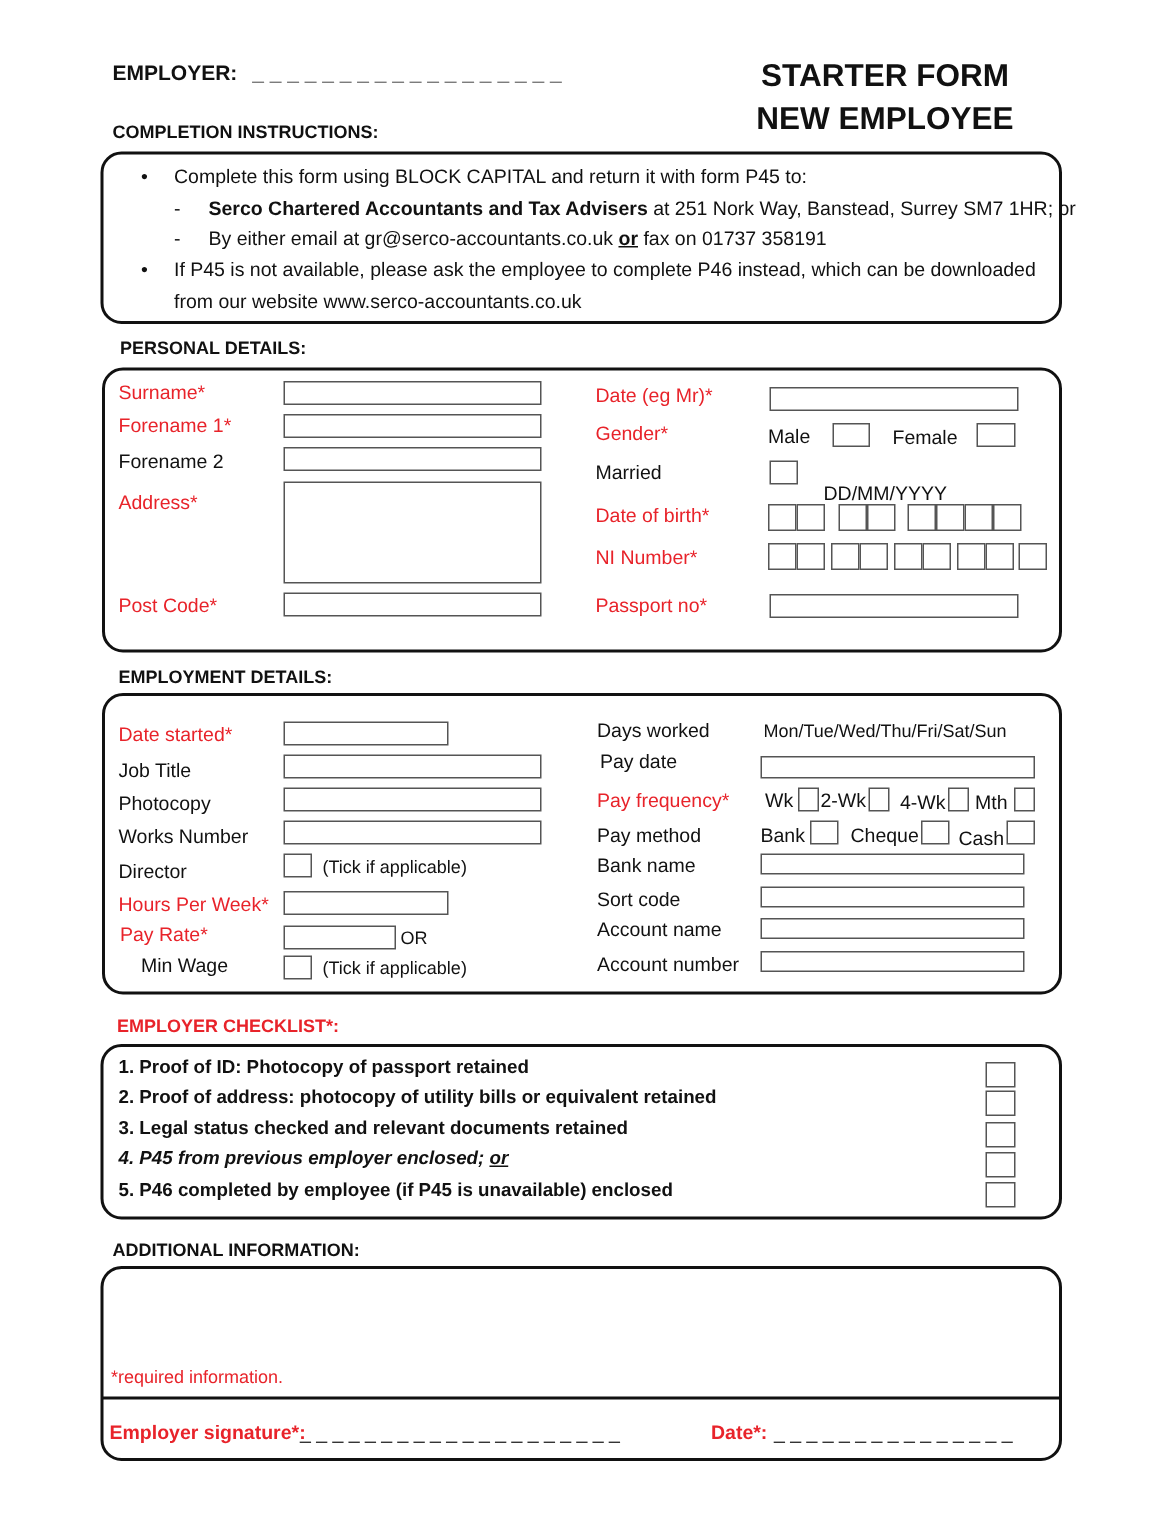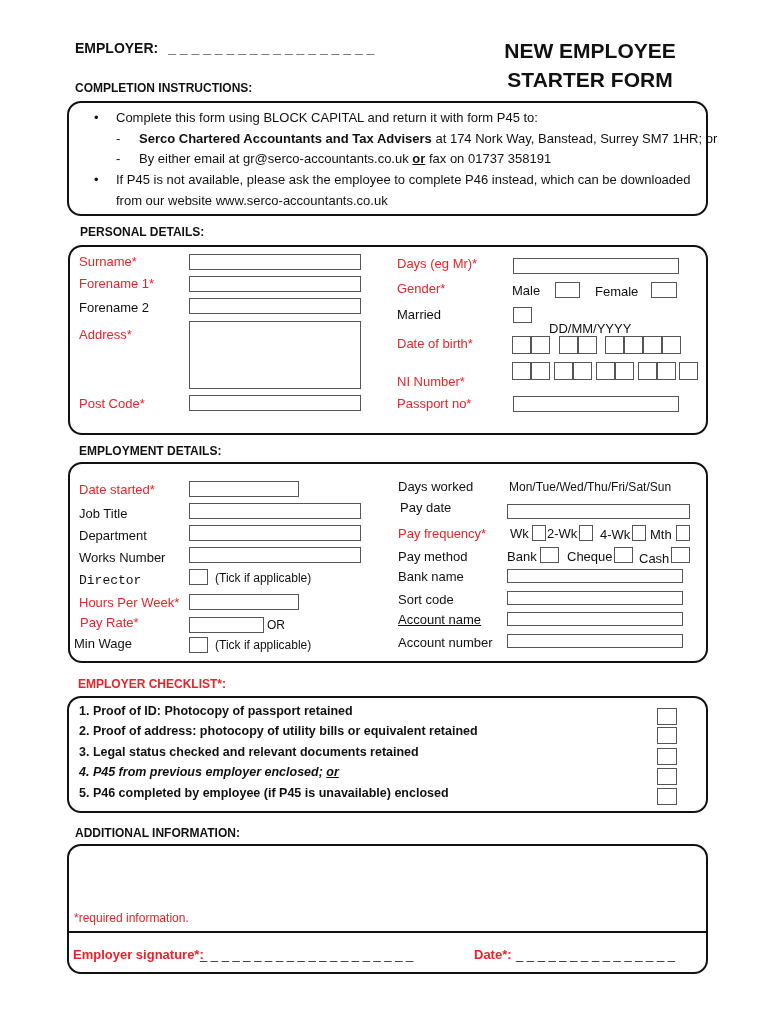--- a/index.html
+++ b/index.html
@@ -17,31 +17,31 @@
   .instr-line { position:absolute; font-size:13px; white-space:nowrap; }
 </style>
 </head>
 <body>
 
 <div class="abs bold" style="left:75px;top:40px;font-size:14px;">
   <span>EMPLOYER:</span>
   <span style="margin-left:6px;">_ _ _ _ _ _ _ _ _ _ _ _ _ _ _ _ _ _</span>
 </div>
 <div class="abs bold" style="left:480px;top:36px;width:220px;text-align:center;font-size:21px;line-height:29px;">
+  <div>STARTER FORM</div>
   <div>NEW EMPLOYEE</div>
-  <div>STARTER FORM</div>
 </div>
 <div class="hdr" style="left:75px;top:81px;">COMPLETION INSTRUCTIONS:</div>
 
 <div class="panel" style="left:67px;top:101px;width:641px;height:115px;"></div>
 <div class="instr-line" style="left:94px;top:110px;">•</div>
 <div class="instr-line" style="left:116px;top:110px;">Complete this form using BLOCK CAPITAL and return it with form P45 to:</div>
 <div class="instr-line" style="left:116px;top:131px;">-</div>
 <div class="instr-line" style="left:139px;top:131px;">
-  <b>Serco Chartered Accountants and Tax Advisers</b><span> at 174 Nork Way, Banstead, Surrey SM7 1HR; or</span>
+  <b>Serco Chartered Accountants and Tax Advisers</b><span> at 251 Nork Way, Banstead, Surrey SM7 1HR; or</span>
 </div>
 <div class="instr-line" style="left:116px;top:151px;">-</div>
 <div class="instr-line" style="left:139px;top:151px;">
   <span>By either email at gr@serco-accountants.co.uk </span><b style="text-decoration:underline;">or</b><span> fax on 01737 358191</span>
 </div>
 <div class="instr-line" style="left:94px;top:172px;">•</div>
 <div class="instr-line" style="left:116px;top:172px;text-align:center;">If P45 is not available, please ask the employee to complete P46 instead, which can be downloaded</div>
 <div class="instr-line" style="left:116px;top:193px;">from our website www.serco-accountants.co.uk</div>
 
 <div class="hdr" style="left:80px;top:225px;">PERSONAL DETAILS:</div>
@@ -51,42 +51,42 @@
 <div class="box" style="left:189px;top:254px;width:172px;height:16px;"></div>
 <div class="lbl red" style="left:79px;top:276px;">Forename 1*</div>
 <div class="box" style="left:189px;top:276px;width:172px;height:16px;"></div>
 <div class="lbl" style="left:79px;top:300px;">Forename 2</div>
 <div class="box" style="left:189px;top:298px;width:172px;height:16px;"></div>
 <div class="lbl red" style="left:79px;top:327px;">Address*</div>
 <div class="box" style="left:189px;top:321px;width:172px;height:68px;"></div>
 <div class="lbl red" style="left:79px;top:396px;">Post Code*</div>
 <div class="box" style="left:189px;top:395px;width:172px;height:16px;"></div>
 
-<div class="lbl red" style="left:397px;top:256px;">Days (eg Mr)*</div>
+<div class="lbl red" style="left:397px;top:256px;">Date (eg Mr)*</div>
 <div class="box" style="left:513px;top:258px;width:166px;height:16px;"></div>
 <div class="lbl red" style="left:397px;top:281px;">Gender*</div>
 <div class="lbl" style="left:512px;top:283px;">Male</div>
 <div class="chk" style="left:555px;top:282px;width:25px;"></div>
 <div class="lbl" style="left:595px;top:284px;">Female</div>
 <div class="chk" style="left:651px;top:282px;width:26px;"></div>
 <div class="lbl" style="left:397px;top:307px;text-align:right;">Married</div>
 <div class="chk" style="left:513px;top:307px;"></div>
 <div class="lbl" style="left:549px;top:321px;">DD/MM/YYYY</div>
 <div class="lbl red" style="left:397px;top:336px;">Date of birth*</div>
 <div>
   <div class="cell" style="left:512px;top:336px;"></div>
   <div class="cell" style="left:531px;top:336px;"></div>
   <div class="cell" style="left:559px;top:336px;"></div>
   <div class="cell" style="left:578px;top:336px;"></div>
   <div class="cell" style="left:605px;top:336px;"></div>
   <div class="cell" style="left:624px;top:336px;"></div>
   <div class="cell" style="left:643px;top:336px;"></div>
   <div class="cell" style="left:662px;top:336px;"></div>
 </div>
-<div class="lbl red" style="left:397px;top:374px;text-align:right;">NI Number*</div>
+<div class="lbl red" style="left:397px;top:364px;text-align:right;">NI Number*</div>
 <div>
   <div class="cell" style="left:512px;top:362px;"></div>
   <div class="cell" style="left:531px;top:362px;"></div>
   <div class="cell" style="left:554px;top:362px;"></div>
   <div class="cell" style="left:573px;top:362px;"></div>
   <div class="cell" style="left:596px;top:362px;"></div>
   <div class="cell" style="left:615px;top:362px;"></div>
   <div class="cell" style="left:638px;top:362px;"></div>
   <div class="cell" style="left:657px;top:362px;"></div>
   <div class="cell" style="left:679px;top:362px;"></div>
@@ -94,33 +94,33 @@
 <div class="lbl red" style="left:397px;top:396px;">Passport no*</div>
 <div class="box" style="left:513px;top:396px;width:166px;height:16px;"></div>
 
 <div class="hdr" style="left:79px;top:444px;">EMPLOYMENT DETAILS:</div>
 <div class="panel" style="left:68px;top:462px;width:640px;height:201px;"></div>
 
 <div class="lbl red" style="left:79px;top:482px;">Date started*</div>
 <div class="box" style="left:189px;top:481px;width:110px;height:16px;"></div>
 <div class="lbl" style="left:79px;top:506px;">Job Title</div>
 <div class="box" style="left:189px;top:503px;width:172px;height:16px;"></div>
-<div class="lbl" style="left:79px;top:528px;">Department</div>
+<div class="lbl" style="left:79px;top:528px;">Photocopy</div>
 <div class="box" style="left:189px;top:525px;width:172px;height:16px;"></div>
 <div class="lbl" style="left:79px;top:550px;">Works Number</div>
 <div class="box" style="left:189px;top:547px;width:172px;height:16px;"></div>
-<div class="lbl" style="left:79px;top:573px;font-family:Liberation Mono, monospace;">Director</div>
+<div class="lbl" style="left:79px;top:573px;">Director</div>
 <div class="chk" style="left:189px;top:569px;"></div>
 <div class="lbl" style="left:215px;top:571px;font-size:12px;">(Tick if applicable)</div>
 <div class="lbl red" style="left:79px;top:595px;">Hours Per Week*</div>
 <div class="box" style="left:189px;top:594px;width:110px;height:16px;"></div>
 <div class="lbl red" style="left:80px;top:615px;">Pay Rate*</div>
 <div class="box" style="left:189px;top:617px;width:75px;height:16px;"></div>
 <div class="lbl" style="left:267px;top:618px;font-size:12px;">OR</div>
-<div class="lbl" style="left:74px;top:636px;">Min Wage</div>
+<div class="lbl" style="left:94px;top:636px;">Min Wage</div>
 <div class="chk" style="left:189px;top:637px;"></div>
 <div class="lbl" style="left:215px;top:638px;font-size:12px;">(Tick if applicable)</div>
 
 <div class="lbl" style="left:398px;top:479px;">Days worked</div>
 <div class="lbl" style="left:509px;top:480px;font-size:12px;">Mon/Tue/Wed/Thu/Fri/Sat/Sun</div>
 <div class="lbl" style="left:400px;top:500px;">Pay date</div>
 <div class="box" style="left:507px;top:504px;width:183px;height:15px;"></div>
 <div class="lbl red" style="left:398px;top:526px;">Pay frequency*</div>
 <div class="lbl" style="left:510px;top:526px;">Wk</div>
 <div class="chk" style="left:532px;top:525px;width:14px;"></div>
@@ -134,21 +134,21 @@
 <div class="lbl" style="left:507px;top:549px;">Bank</div>
 <div class="chk" style="left:540px;top:547px;"></div>
 <div class="lbl" style="left:567px;top:549px;">Cheque</div>
 <div class="chk" style="left:614px;top:547px;"></div>
 <div class="lbl" style="left:639px;top:551px;">Cash</div>
 <div class="chk" style="left:671px;top:547px;"></div>
 <div class="lbl" style="left:398px;top:569px;text-align:center;">Bank name</div>
 <div class="box" style="left:507px;top:569px;width:176px;height:14px;"></div>
 <div class="lbl" style="left:398px;top:592px;">Sort code</div>
 <div class="box" style="left:507px;top:591px;width:176px;height:14px;"></div>
-<div class="lbl" style="left:398px;top:612px;text-decoration:underline;">Account name</div>
+<div class="lbl" style="left:398px;top:612px;">Account name</div>
 <div class="box" style="left:507px;top:612px;width:176px;height:14px;"></div>
 <div class="lbl" style="left:398px;top:635px;">Account number</div>
 <div class="box" style="left:507px;top:634px;width:176px;height:14px;"></div>
 
 <div class="hdr red" style="left:78px;top:677px;">EMPLOYER CHECKLIST*:</div>
 <div class="panel" style="left:67px;top:696px;width:641px;height:117px;"></div>
 <div class="lbl bold" style="left:79px;top:704px;font-size:12.5px;">1.  Proof of ID: Photocopy of passport retained</div>
 <div class="lbl bold" style="left:79px;top:724px;font-size:12.5px;">2.  Proof of address: photocopy of utility bills or equivalent retained</div>
 <div class="lbl bold" style="left:79px;top:745px;font-size:12.5px;">3.  Legal status checked and relevant documents retained</div>
 <div class="lbl bold" style="left:79px;top:765px;font-size:12.5px;font-style:italic;">

